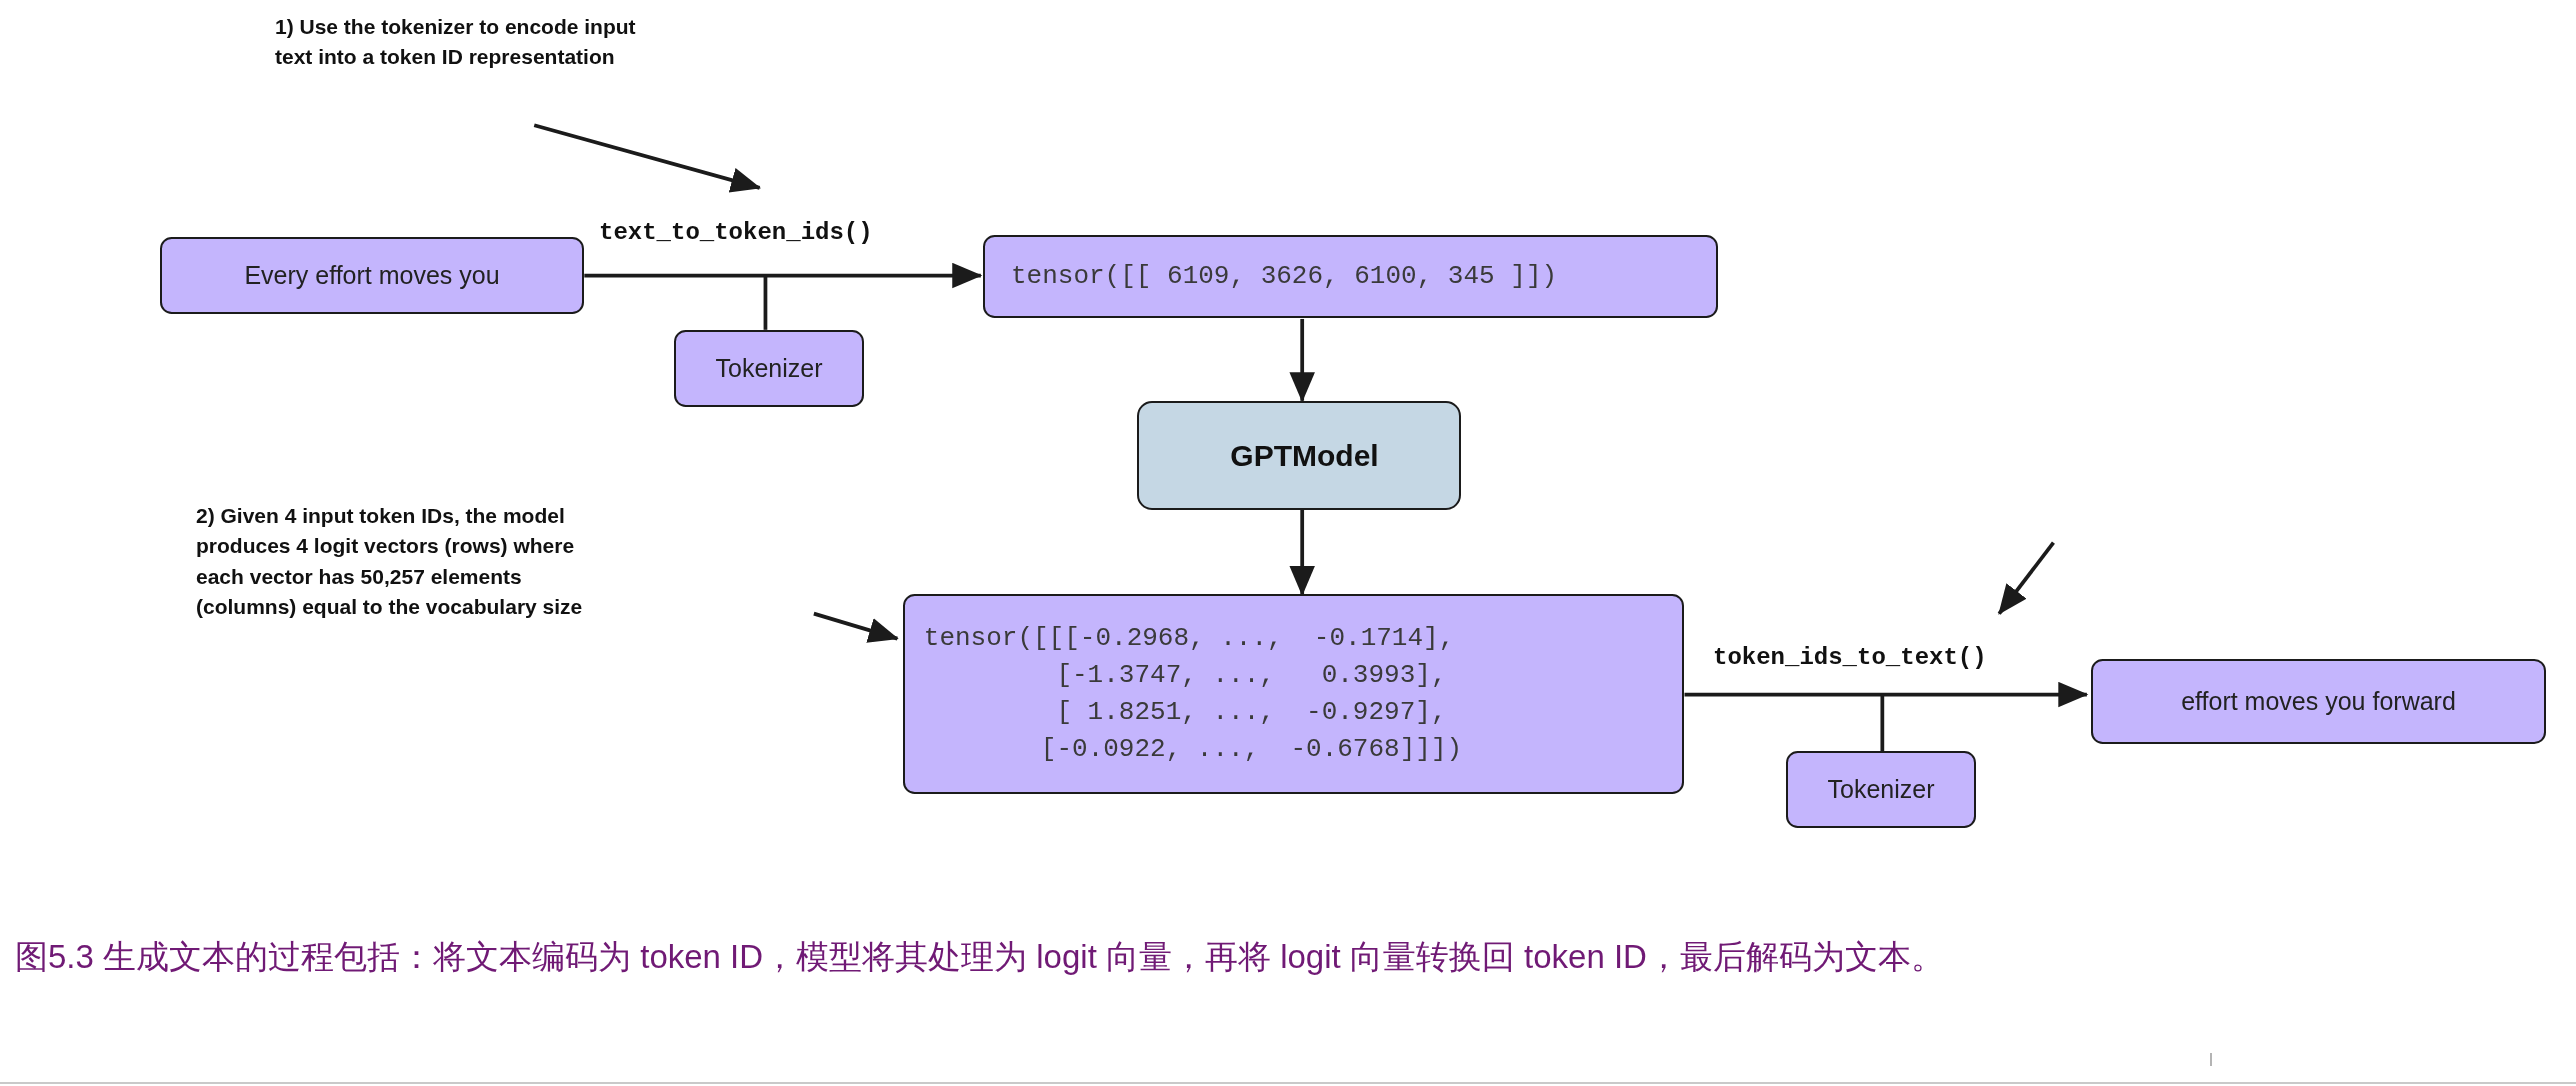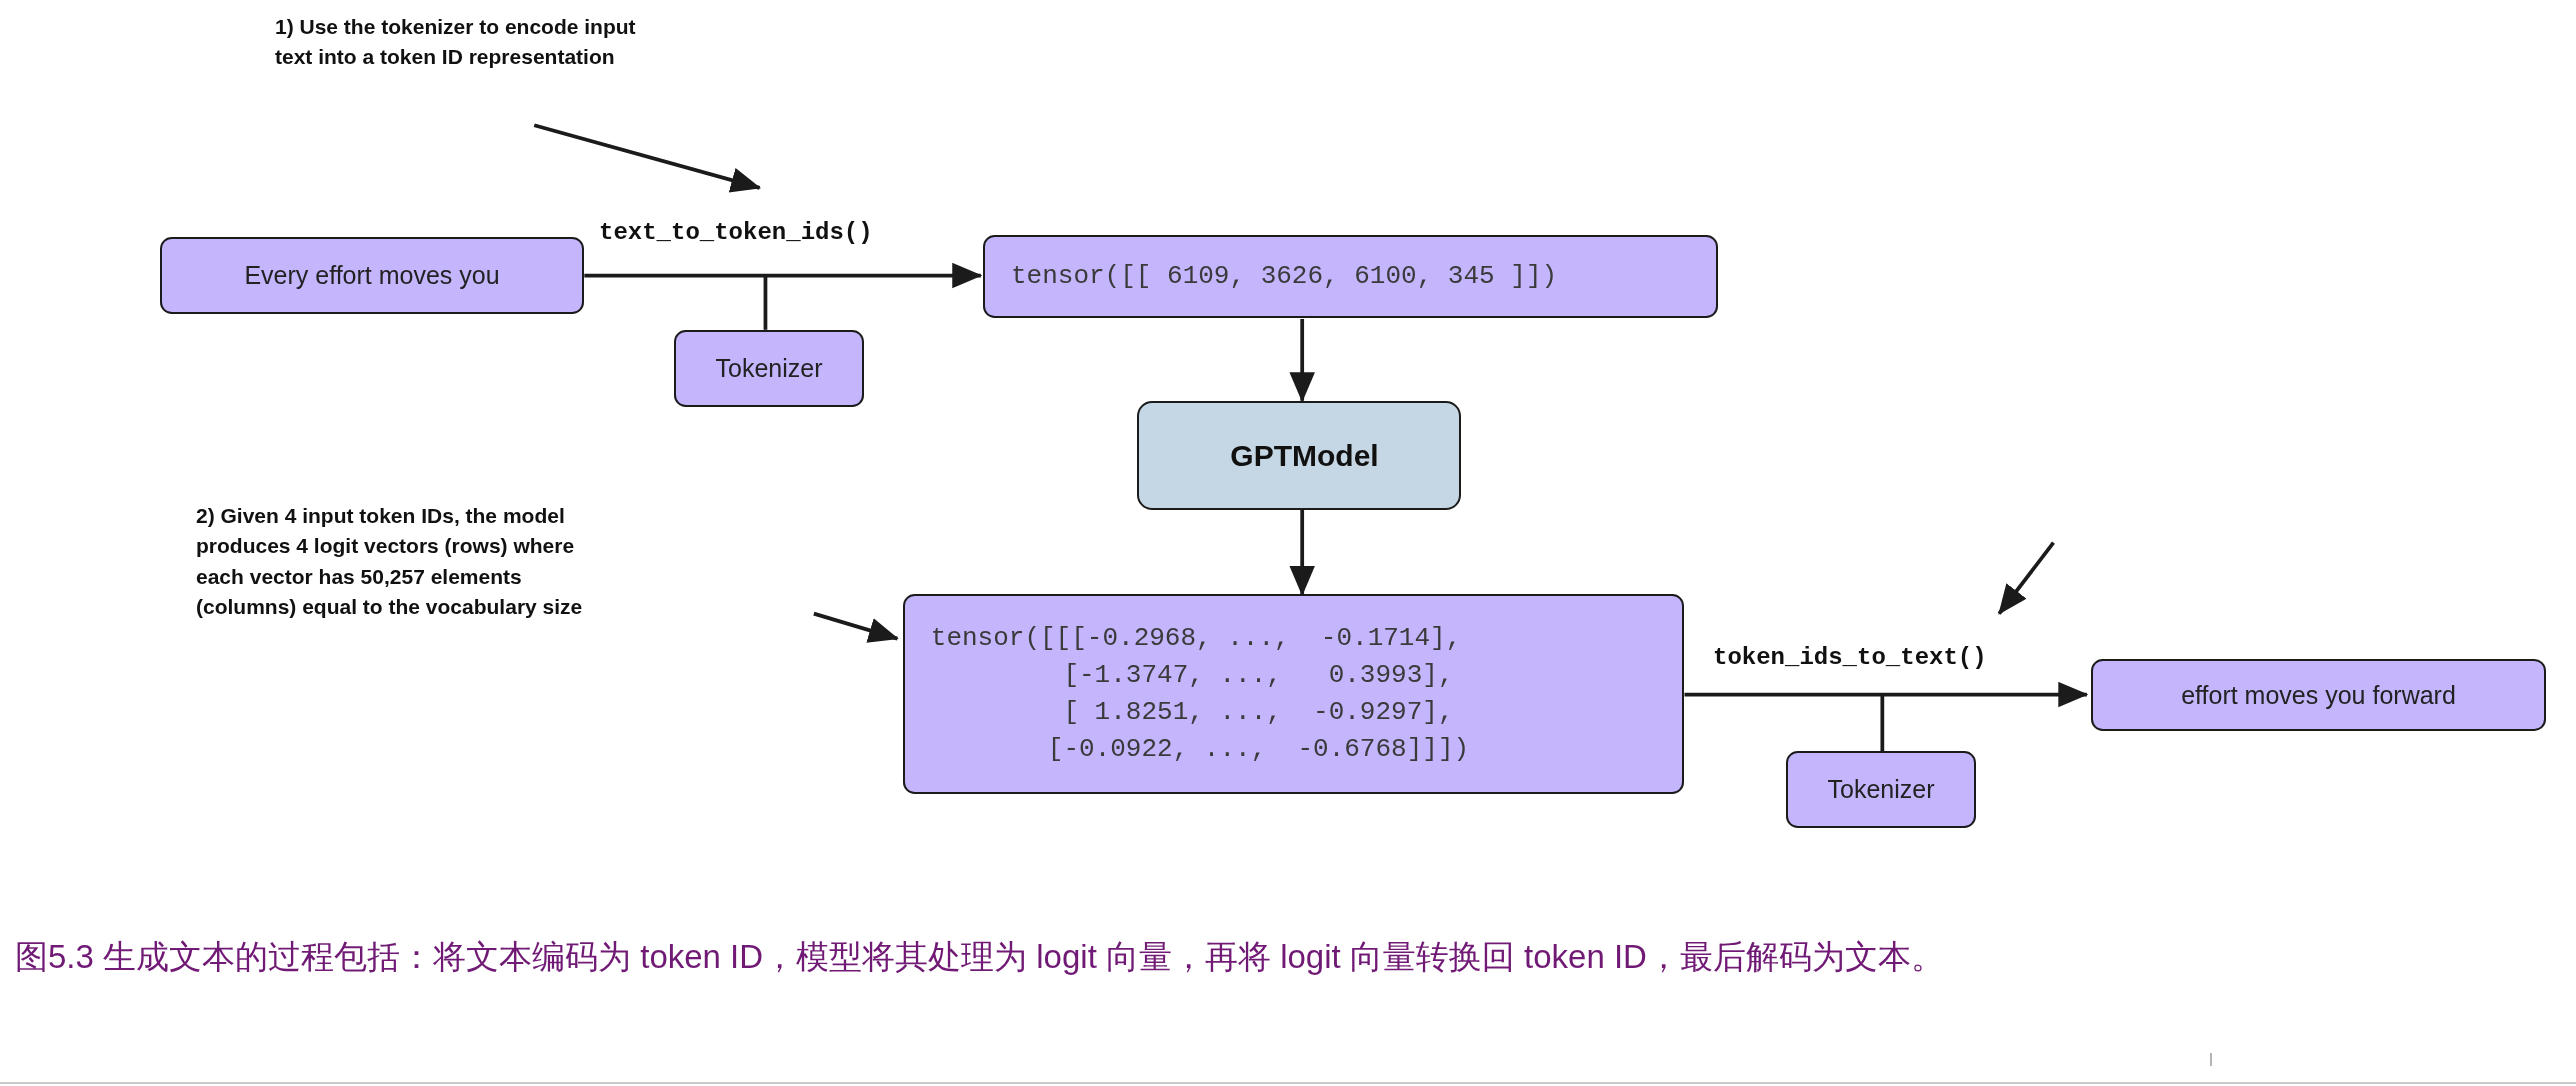--- a/index.html
+++ b/index.html
@@ -158,32 +158,32 @@
   </div>
 
   <div class="rbox mono" style="left:983px; top:235px; width:735px; height:83px; font-size:26px; padding-left:26px; color:#3a3a3a;align-items:center;">
     <span>tensor([[ 6109, 3626, 6100, 345 ]])</span>
   </div>
 
   <div class="rbox gpt-box" style="left:1137px; top:401px; width:324px; height:109px;padding-left:11px;">
     <span>GPTModel</span>
   </div>
 
-  <div class="rbox mono" style="left:903px; top:594px; width:781px; height:200px; font-size:26px; padding-left:18px; color:#3a3a3a; align-items:center;">
+  <div class="rbox mono" style="left:903px; top:594px; width:781px; height:200px; font-size:26px; padding-left:11px; color:#3a3a3a; align-items:center;">
     <span>tensor([[[-0.2968, ...,  -0.1714],
         [-1.3747, ...,   0.3993],
         [ 1.8251, ...,  -0.9297],
         [-0.0922, ...,  -0.6768]]])</span>
   </div>
 
   <div class="rbox label-box" style="left:1786px; top:751px; width:190px; height:77px;">
     <span>Tokenizer</span>
   </div>
 
-  <div class="rbox label-box" style="left:2091px; top:659px; width:455px; height:72px;">
+  <div class="rbox label-box" style="left:2091px; top:659px; width:455px; height:85px;">
     <span>effort moves you forward</span>
   </div>
 
   <div class="caption">图5.3 生成文本的过程包括：将文本编码为 token ID，模型将其处理为 logit 向量，再将 logit 向量转换回 token ID，最后解码为文本。</div>
 
   <div class="hairline" style="left:0px; top:1082px; width:2576px;"></div>
   <div class="hairtick" style="left:2210px; top:1053px;"></div>
 
 </div>
 

